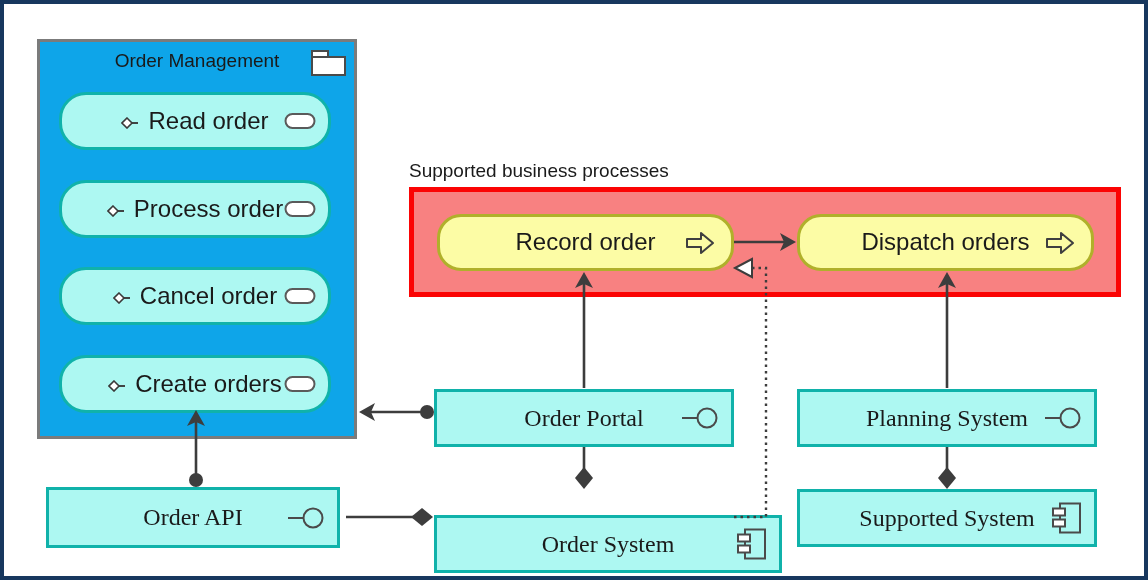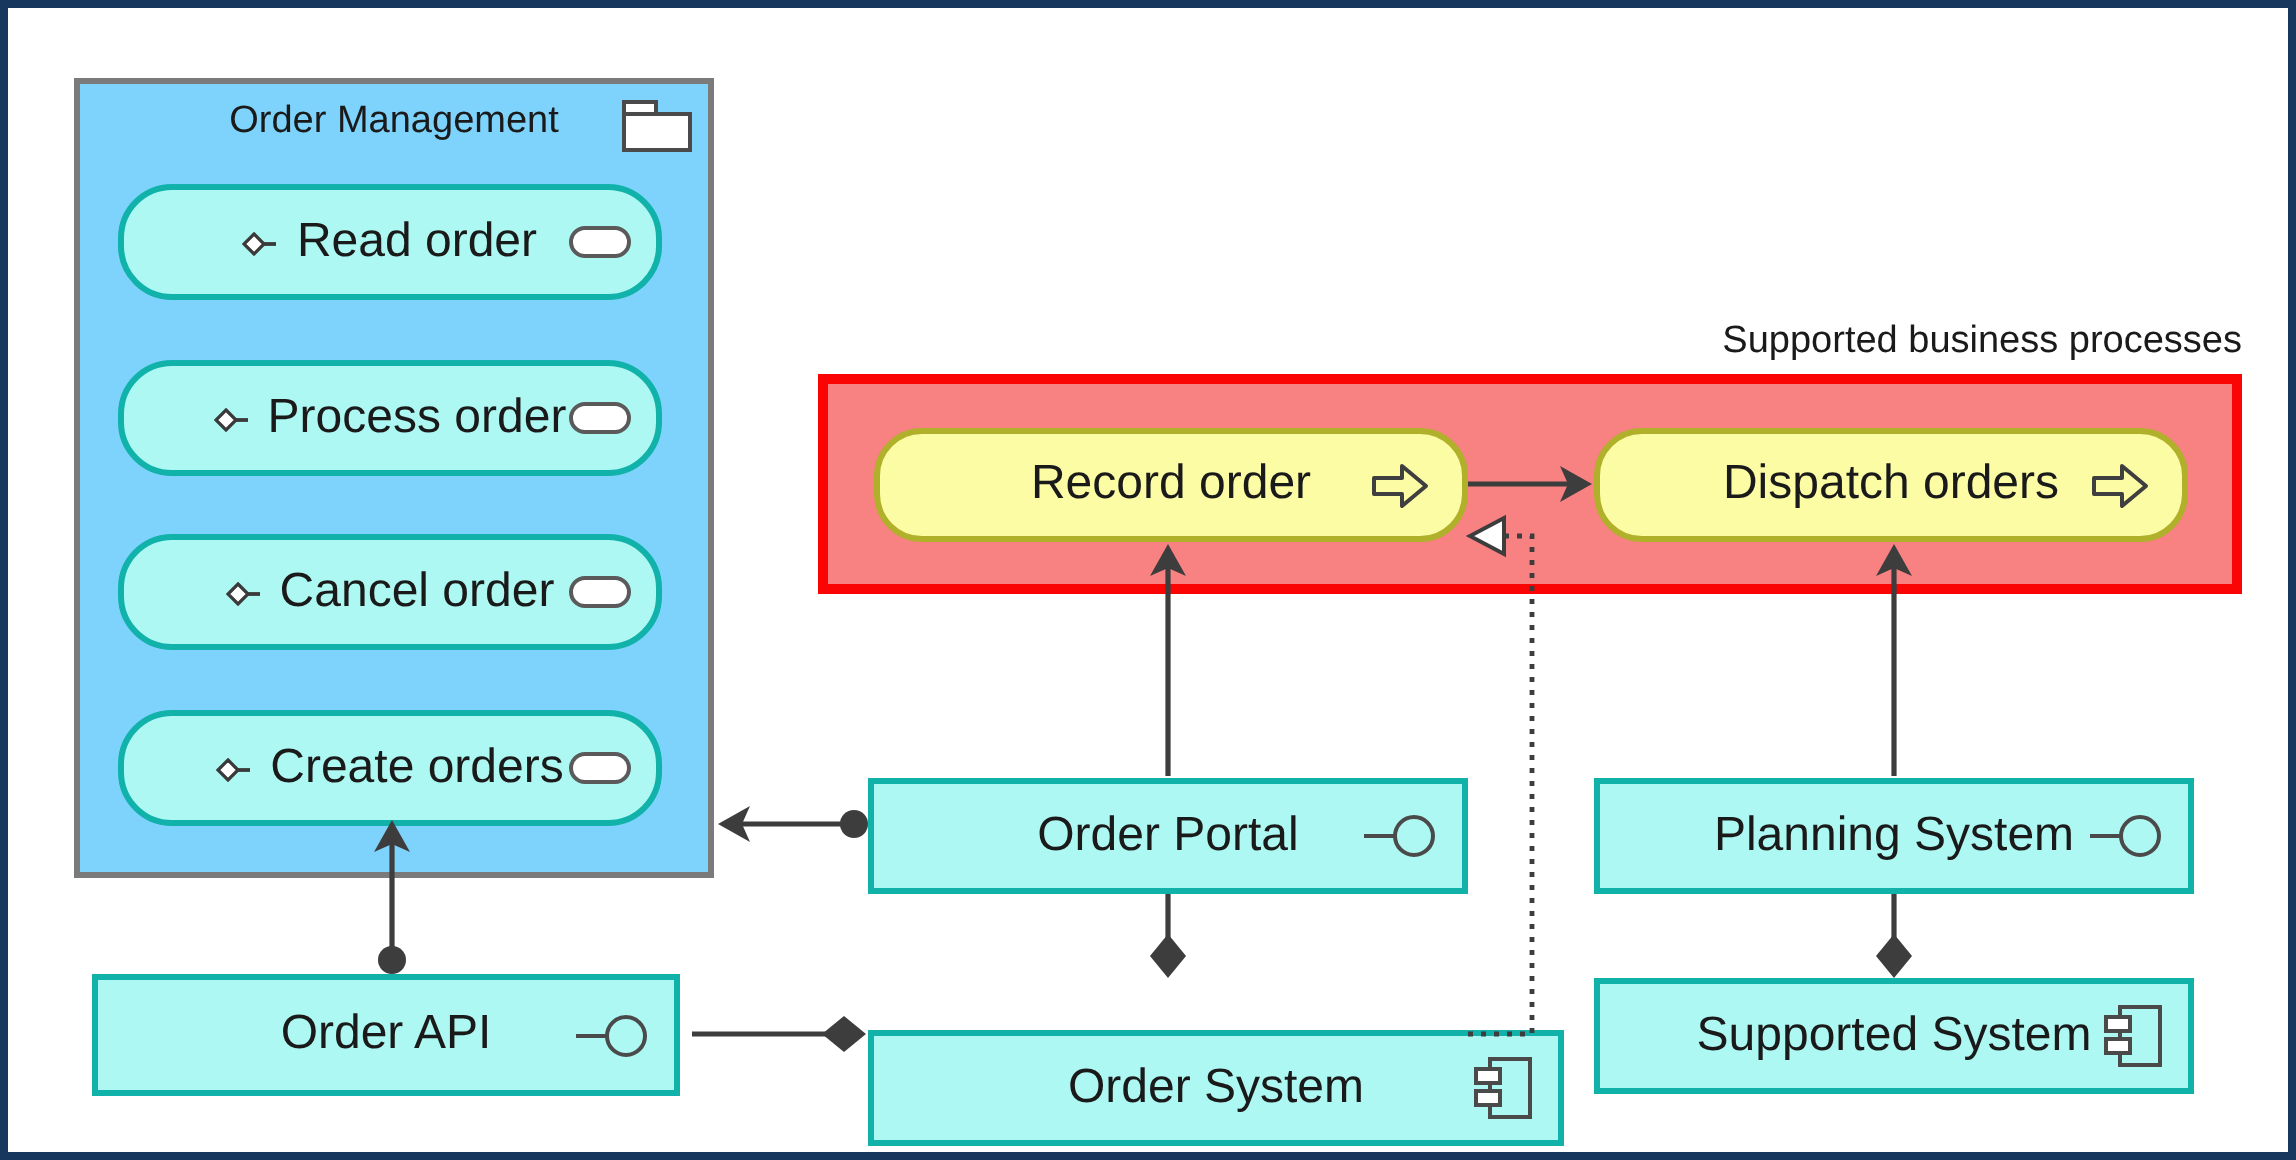--- a/index.html
+++ b/index.html
@@ -4,30 +4,30 @@
 <style>
   html,body{margin:0;padding:0;background:#ffffff;}
   .canvas{
     position:relative;width:1148px;height:580px;box-sizing:border-box;
     background:#ffffff;border:4px solid var(--canvas-border,#17375e);
     font-family:"Liberation Sans",sans-serif;color:var(--text,#1a1a1a);
     overflow:hidden;
   }
   .node{position:absolute;box-sizing:border-box;display:flex;align-items:center;justify-content:center;
         font-size:24px;line-height:1.1;}
-  .app-box{background:var(--app-fill,#adf8f2);border:3px solid var(--app-border,#10b2aa);}
+  .app-box{background:var(--app-fill,#adf8f2);border:3px solid var(--app-border,#10b2aa);font-family:Liberation Serif, serif;}
   .service-pill{background:var(--app-fill,#adf8f2);border:3px solid var(--app-border,#10b2aa);border-radius:27px;}
   .process-pill{background:var(--process-fill,#fcfca5);border:3px solid var(--process-border,#b0b02b);border-radius:24px;}
-  .group-box{position:absolute;box-sizing:border-box;border:3px solid var(--group-border,#7b7b7b);background:#7dd3fc;}
+  .group-box{position:absolute;box-sizing:border-box;border:3px solid var(--group-border,#7b7b7b);background:#0ea5e9;}
   .group-title-row{position:absolute;left:0;top:8px;width:100%;display:flex;align-items:center;justify-content:center;
         font-size:19px;}
   .corner-icon{position:absolute;right:7px;top:7px;}
   .badge-right{position:absolute;right:12px;top:50%;transform:translateY(-50%);display:flex;align-items:center;}
   .label-with-glyph{display:flex;align-items:center;gap:7px;}
-  .bp-title{position:absolute;left:405px;top:156px;width:712px;text-align:right;font-size:19px;}
+  .bp-title{position:absolute;left:405px;top:156px;width:712px;text-align:left;font-size:19px;}
   .bp-group{position:absolute;box-sizing:border-box;left:405px;top:183px;width:712px;height:110px;
         background:var(--bpgroup-fill,#f88080);border:5px solid var(--bpgroup-border,#fb0404);}
   svg.overlay{position:absolute;left:0;top:0;z-index:6;pointer-events:none;}
   .conn-line{stroke:var(--line,#3d3d3d);stroke-width:2.6;fill:none;}
   .conn-dotted{stroke:var(--line,#3d3d3d);stroke-width:2.4;fill:none;stroke-dasharray:2.5 4;}
   .conn-fill{fill:var(--line,#3d3d3d);stroke:none;}
   .conn-hollow{fill:#ffffff;stroke:var(--line,#3d3d3d);stroke-width:2;}
   .icon-stroke{stroke:#4a4a4a;fill:none;stroke-width:2;}
   .z1{z-index:1}.z2{z-index:2}
 </style>

